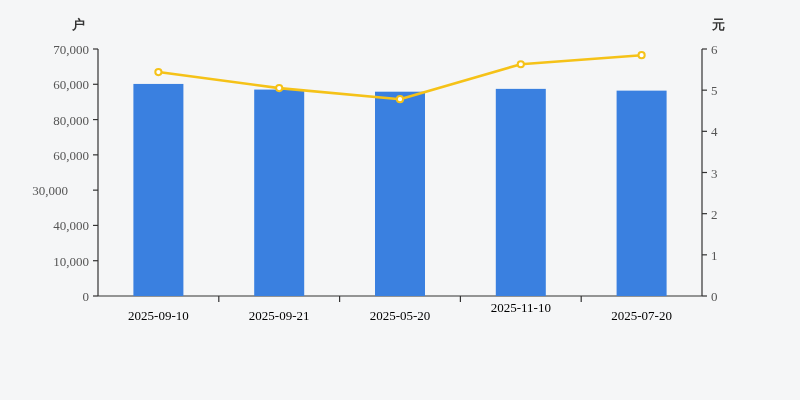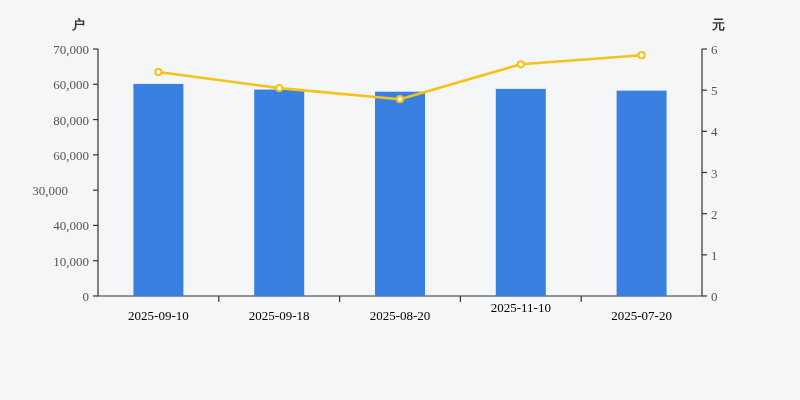--- a/index.html
+++ b/index.html
@@ -117,19 +117,19 @@
       <div class="tick-label left" style="right: 711px; top: 84.2857px; font-family: Liberation Serif, serif;">60,000</div>
       <div class="tick-label left" style="right: 711px; top: 49px;">70,000</div>
       <div class="tick-label right" style="left: 711px; top: 296px;">0</div>
       <div class="tick-label right" style="left: 711px; top: 254.833px;">1</div>
       <div class="tick-label right" style="left: 711px; top: 213.667px;">2</div>
       <div class="tick-label right" style="left: 711px; top: 172.5px;">3</div>
       <div class="tick-label right" style="left: 711px; top: 131.333px;">4</div>
       <div class="tick-label right" style="left: 711px; top: 90.1667px;">5</div>
       <div class="tick-label right" style="left: 711px; top: 49px;">6</div>
       <div class="xtick-label" style="left: 158.4px; top: 309px;">2025-09-10</div>
-      <div class="xtick-label" style="left: 279.2px; top: 309px;">2025-09-18</div>
-      <div class="xtick-label" style="left: 400px; top: 309px;">2025-08-20</div>
+      <div class="xtick-label" style="left: 279.2px; top: 309px;">2025-09-21</div>
+      <div class="xtick-label" style="left: 400px; top: 309px;">2025-05-20</div>
       <div class="xtick-label" style="left: 520.8px; top: 301px; text-align: right;">2025-11-10</div>
       <div class="xtick-label" style="left: 641.6px; top: 309px;">2025-07-20</div>
     </div>
 
 </div>
 
 </body></html>

